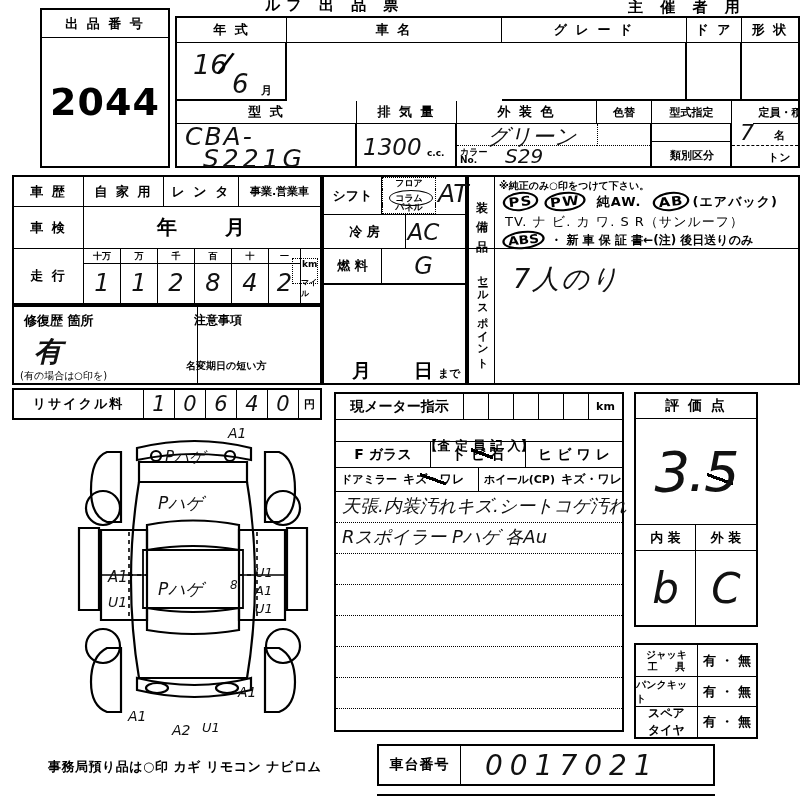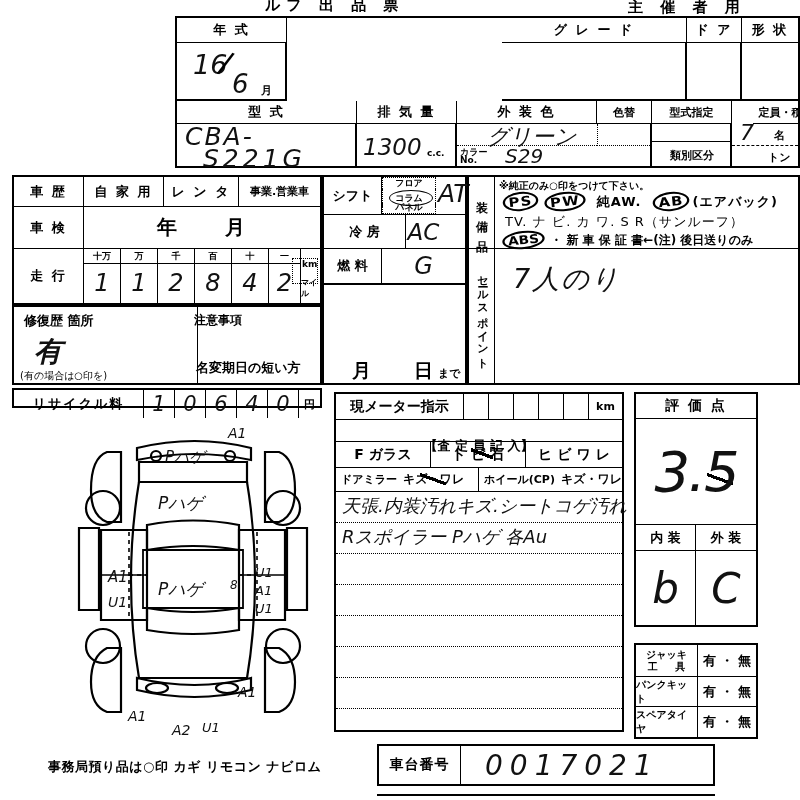--- a/index.html
+++ b/index.html
@@ -31,25 +31,36 @@
 
 <div class="sheet">
 
   <div class="bx" style="left:265px;top:-4px;width:260px;height:20px;overflow:hidden;">
     <div class="topttl">ルフ 出 品 票</div>
   </div>
   <div class="bx" style="left:628px;top:-2px;width:170px;height:20px;">
     <div class="topttl">主 催 者 用</div>
   </div>
 
+  <div class="bx b" style="left:40px;top:8px;width:130px;height:160px;">
+    <div class="bx blm ctr" style="left:0;top:0;width:126px;height:28px;">
+      <span class="lbl">出 品 番 号</span>
+    </div>
+    <div class="bx ctr" style="left:0;top:28px;width:126px;height:128px;">
+      <span style="font-size:38px;font-weight:bold;letter-spacing:1px;">2044</span>
+    </div>
+  </div>
 
   <div class="bx b" style="left:175px;top:16px;width:625px;height:152px;">
 
     <div class="bx blm rl ctr" style="left:0;top:0;width:110px;height:25px;">
       <span class="lbl">年       式</span>
+      </div>
+    <div class="bx blm rl ctr" style="left:110px;top:0;width:215px;height:25px;">
+      <span class="lbl">車              名</span>
       </div>
     <div class="bx blm rl ctr" style="left:325px;top:0;width:185px;height:25px;">
       <span class="lbl">グ  レ  ー  ド</span>
       </div>
     <div class="bx blm rl ctr" style="left:510px;top:0;width:55px;height:25px;">
       <span class="lbl">ド  ア</span>
       </div>
     <div class="bx blm ctr" style="left:565px;top:0;width:56px;height:25px;">
       <span class="lbl">形    状</span>
       </div>
@@ -208,30 +219,30 @@
   <div class="bx" style="left:292px;top:258px;width:26px;height:26px;border:1px dotted #000;"></div>
 
   <div class="bx b" style="left:12px;top:305px;width:310px;height:80px;">
     <div class="bx rl" style="left:0;top:0;width:184px;height:76px;">
       <span class="lbl-s" style="position:absolute;left:10px;top:5px;font-size:13px;">修復歴 箇所</span>
       <span class="hw2" style="position:absolute;left:20px;top:26px;font-size:28px;font-weight:bold;">有</span>
       <span style="position:absolute;left:6px;top:62px;font-size:10px;">(有の場合は○印を)</span>
     </div>
     <div class="bx" style="left:172px;top:0;width:134px;height:76px;">
       <span class="lbl-s" style="position:absolute;left:8px;top:5px;font-size:12px;">注意事項</span>
-      <span class="lbl-s" style="position:absolute;left:10px;top:52px;font-size:13px;">名変期日の短い方</span>
+      <span class="lbl-s" style="position:absolute;left:0;top:52px;font-size:10px;">名変期日の短い方</span>
     </div>
   </div>
   <div class="bx" style="left:330px;top:358px;width:160px;height:26px;">
     <span class="lbl" style="position:absolute;left:22px;top:0px;font-size:19px;">月</span>
     <span class="lbl" style="position:absolute;left:84px;top:0px;font-size:19px;">日</span>
     <span class="lbl-s" style="position:absolute;left:108px;top:8px;">まで</span>
   </div>
 
-  <div class="bx b" style="left:12px;top:388px;width:310px;height:20px;">
+  <div class="bx b" style="left:12px;top:388px;width:310px;height:32px;">
     <div class="bx rl ctr" style="left:0;top:0;width:130px;height:28px;">
       <span class="lbl">リサイクル料</span>
       </div>
     <div class="bx rl ctr" style="left:130px;top:0;width:31px;height:28px;">
       <span class="hw2" style="font-size:21px;">1</span>
       </div>
     <div class="bx rl ctr" style="left:161px;top:0;width:31px;height:28px;">
       <span class="hw2" style="font-size:21px;">0</span>
       </div>
     <div class="bx rl ctr" style="left:192px;top:0;width:31px;height:28px;">
@@ -411,21 +422,21 @@
       </div>
 
     <div class="bx blm rl ctr" style="left:0;top:32px;width:62px;height:30px;">
       <span style="font-size:10px;font-weight:bold;">パンクキット</span>
       </div>
     <div class="bx blm ctr" style="left:62px;top:32px;width:58px;height:30px;">
       <span class="lbl-s" style="font-size:13px;">有 ・ 無</span>
       </div>
 
     <div class="bx rl ctr" style="left:0;top:62px;width:62px;height:30px;">
-      <span style="font-size:10px;font-weight:bold;">スペアタイヤ</span>
+      <span style="font-size:12px;font-weight:bold;padding-left:12px;">スペアタイヤ</span>
       </div>
     <div class="bx ctr" style="left:62px;top:62px;width:58px;height:30px;">
       <span class="lbl-s" style="font-size:13px;">有 ・ 無</span>
       </div>
   </div>
 
   <div class="bx b" style="left:377px;top:744px;width:338px;height:42px;">
     <div class="bx rl ctr" style="left:0;top:0;width:82px;height:38px;">
       <span class="lbl-s" style="font-size:14px;letter-spacing:1px;">車台番号</span>
       </div>

